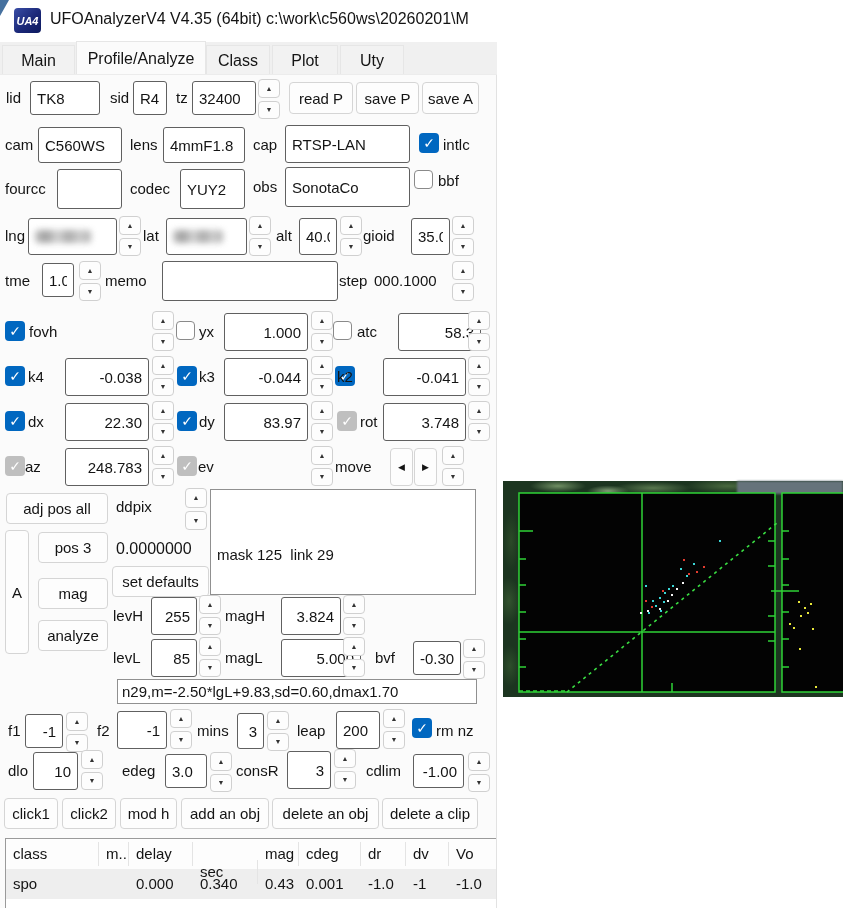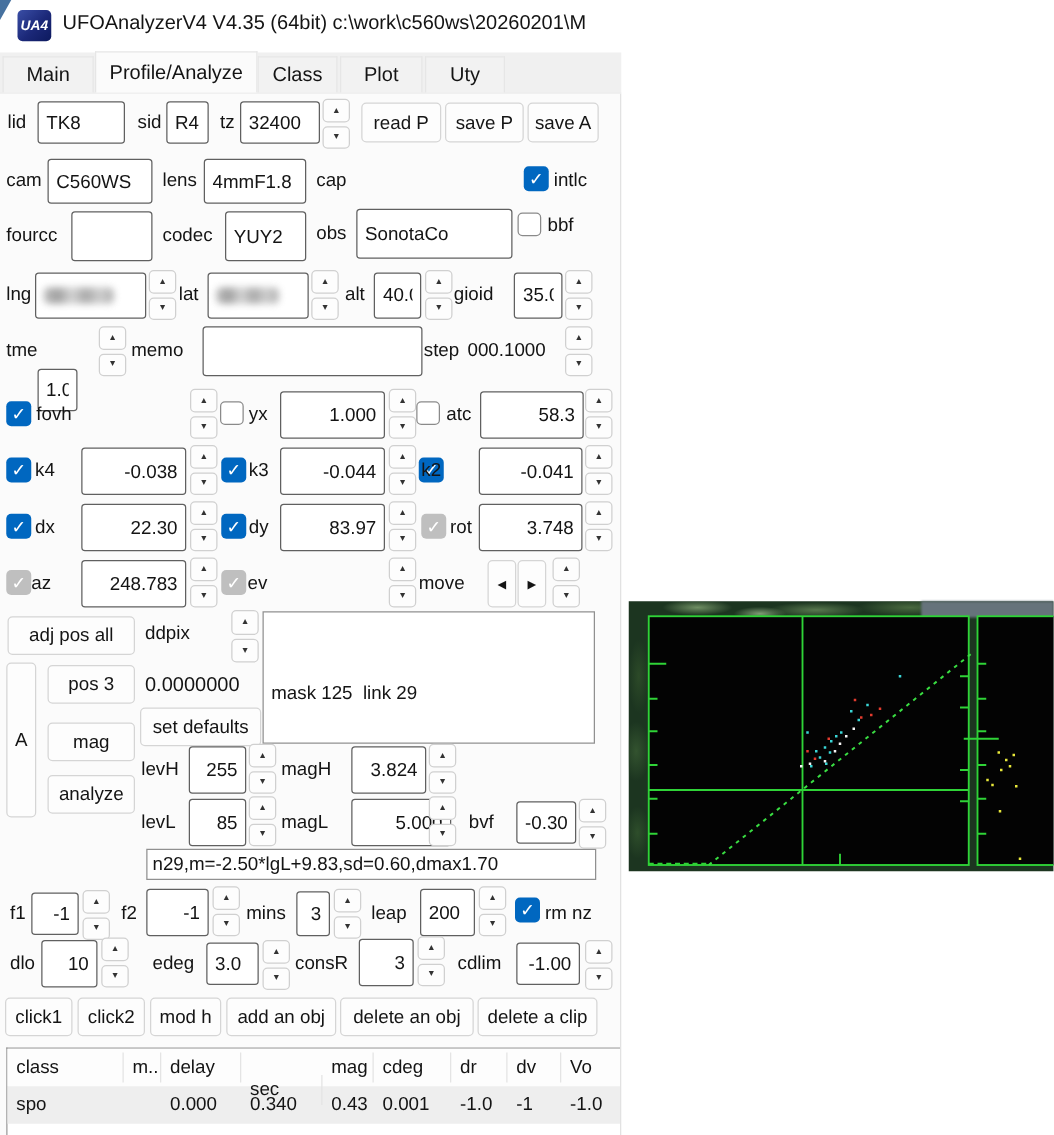--- a/index.html
+++ b/index.html
@@ -102,20 +102,21 @@
     </span>
   <button class="btn" style="left:289px;top:82px;width:64px;height:32px;">read P</button>
   <button class="btn" style="left:356px;top:82px;width:63px;height:32px;">save P</button>
   <button class="btn" style="left:422px;top:82px;width:57px;height:32px;">save A</button>
 
   <span class="lbl" style="left:5px;top:127px;">cam</span>
   <input class="inp" style="left: 38px; top: 127px; width: 84px; height: 36px;" value="C560WS">
   <span class="lbl" style="left:130px;top:127px;">lens</span>
   <input class="inp" style="left: 163px; top: 127px; width: 82px; height: 36px;" value="4mmF1.8">
   <span class="lbl" style="left:253px;top:127px;">cap</span>
+  <input class="inp" style="left: 285px; top: 125px; width: 125px; height: 38px;" value="RTSP-LAN">
   <span class="cb on" style="left:419px;top:133px;">✓</span>
   <span class="lbl" style="left:443px;top:127px;">intlc</span>
 
   <span class="lbl" style="left:5px;top:171px;">fourcc</span>
   <input class="inp" style="left: 57px; top: 169px; width: 65px; height: 40px;" value="">
   <span class="lbl" style="left:130px;top:171px;">codec</span>
   <input class="inp" style="left: 180px; top: 169px; width: 65px; height: 40px;" value="YUY2">
   <span class="lbl" style="left:253px;top:169px;">obs</span>
   <input class="inp" style="left: 285px; top: 167px; width: 125px; height: 40px;" value="SonotaCo">
   <span class="cb off" style="left:414px;top:170px;"></span>
@@ -144,21 +145,21 @@
       <button class="sp">▼</button>
     </span>
   <span class="lbl" style="left:363px;top:218px;">gioid</span>
   <input class="inp" style="left: 411px; top: 218px; width: 39px; height: 37px;" value="35.0">
   <span class="spin" style="left:452px;top:216px;">
       <button class="sp">▲</button>
       <button class="sp">▼</button>
     </span>
 
   <span class="lbl" style="left:5px;top:263px;">tme</span>
-  <input class="inp" style="left: 30px; top: 263px; width: 32px; margin-top: 32px;" value="1.0">
+  <input class="inp" style="left: 42px; top: 263px; width: 32px;" value="1.0">
   <span class="spin" style="left:79px;top:261px;">
       <button class="sp">▲</button>
       <button class="sp">▼</button>
     </span>
   <span class="lbl" style="left:105px;top:263px;">memo</span>
   <input class="inp" style="left: 162px; top: 261px; width: 176px; height: 40px;" value="">
   <span class="lbl" style="left:339px;top:263px;">step</span>
   <span class="lbl" style="left:374px;top:263px;">000.1000</span>
   <span class="spin" style="left:452px;top:261px;">
       <button class="sp">▲</button>
@@ -173,21 +174,21 @@
     </span>
   <span class="cb off" style="left:176px;top:321px;"></span>
   <span class="lbl" style="left:199px;top:314px;">yx</span>
   <input class="inp right" style="left: 224px; top: 313px; width: 84px; height: 38px;" value="1.000">
   <span class="spin" style="left:311px;top:311px;">
       <button class="sp">▲</button>
       <button class="sp">▼</button>
     </span>
   <span class="cb off" style="left:333px;top:321px;"></span>
   <span class="lbl" style="left:357px;top:314px;">atc</span>
-  <input class="inp right" style="left: 384px; top: 313px; width: 83px; height: 38px;" value="58.3">
+  <input class="inp right" style="left: 398px; top: 313px; width: 83px; height: 38px;" value="58.3">
   <span class="spin" style="left:468px;top:311px;">
       <button class="sp">▲</button>
       <button class="sp">▼</button>
     </span>
 
   <span class="cb on" style="left:5px;top:366px;">✓</span>
   <span class="lbl" style="left:28px;top:359px;">k4</span>
   <input class="inp right" style="left: 65px; top: 358px; width: 84px; height: 38px;" value="-0.038">
   <span class="spin" style="left:152px;top:356px;">
       <button class="sp">▲</button>

